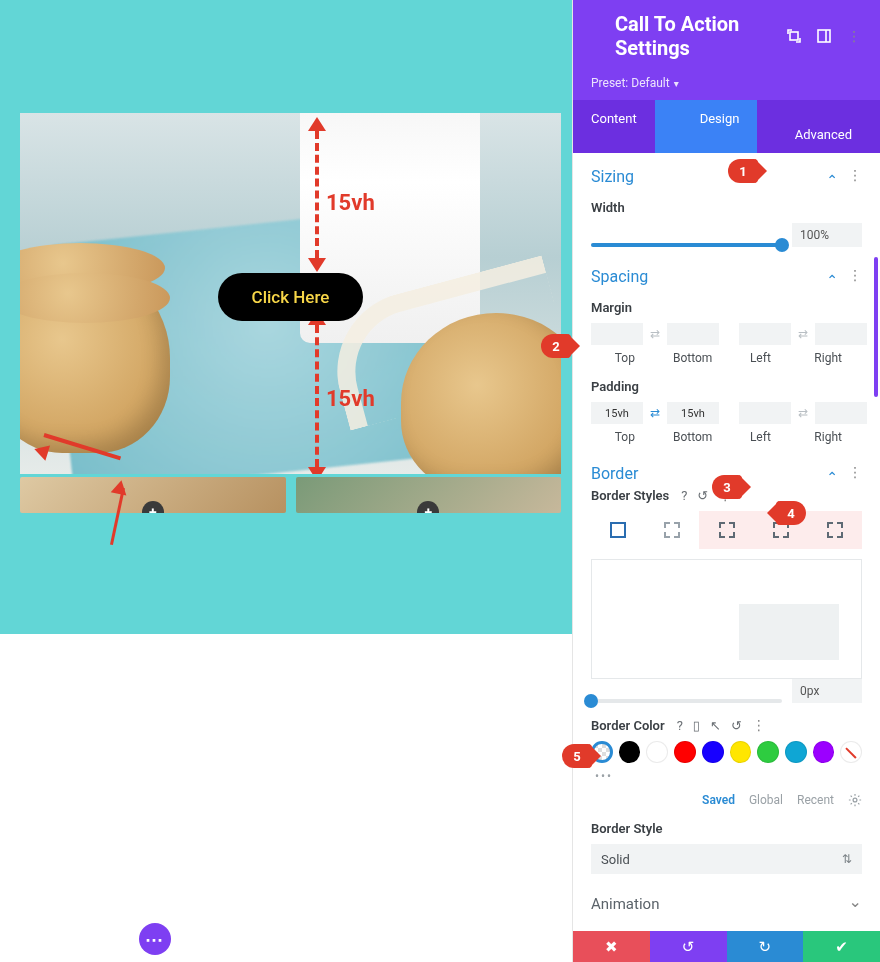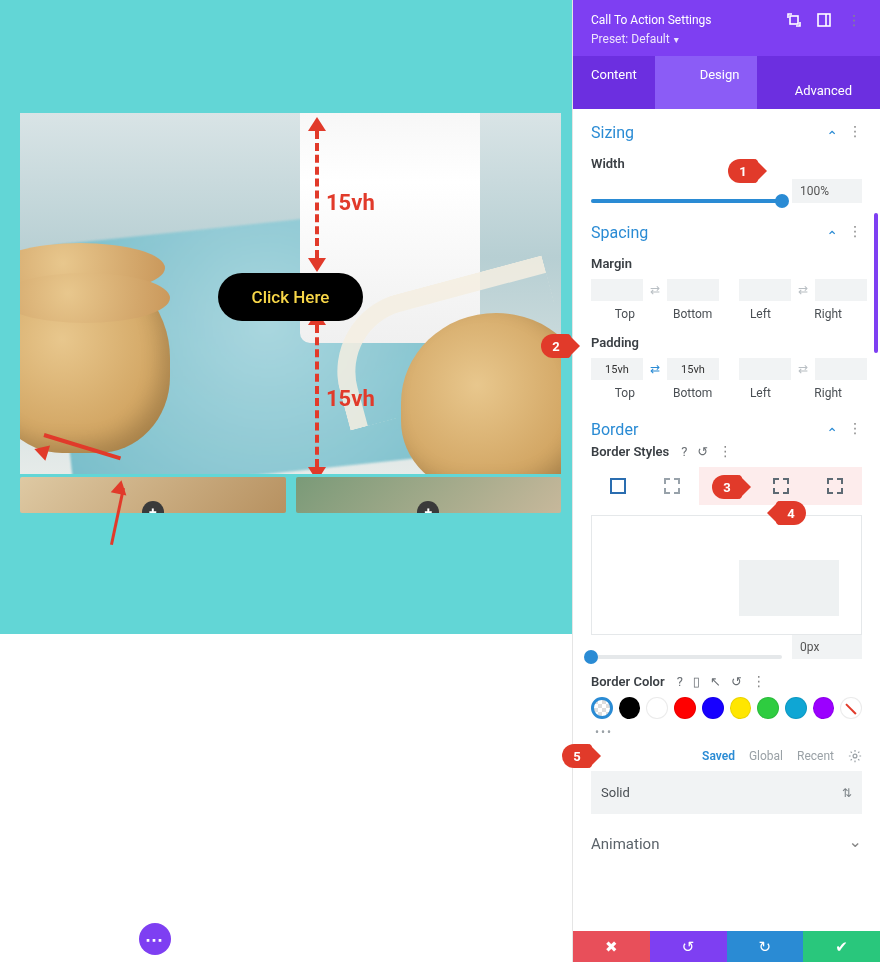--- a/index.html
+++ b/index.html
@@ -139,30 +139,30 @@
 
   
   .panel {
     width: 308px; height: 100%; background:#fff; display:flex; flex-direction:column;
     border-left:1px solid #e5e5e5;
   }
   .panel-head {
     background:#7e3ff2; color:#fff; padding: 12px 18px 0 18px;
   }
   .panel-title-row{ display:flex; align-items:center; }
-  .panel-title{ font-size:12px; font-weight:400; flex:1; }
+  .panel-title{ font-size:20px; font-weight:700; flex:1;margin-left:24px; }
   .head-icons{ display:flex; gap:14px; }
   .hicon{ width:16px;height:16px; display:flex;align-items:center;justify-content:center; }
   .hicon svg{ width:16px;height:16px; fill:none; stroke:#fff; stroke-width:1.6; }
-  .preset{ font-size:12px; opacity:.85; margin-top:4px; padding-bottom:10px; display:flex; align-items:center; gap:4px;}
+  .preset{ font-size:12px; opacity:.85; margin-top:16px; padding-bottom:10px; display:flex; align-items:center; gap:4px;}
   .preset .chev{ font-size:10px; }
 
   .tabs{ display:flex; background:#6c2fe0; }
   .tab{ flex:0 0 auto; padding:11px 18px; font-size:13px; color:#fff; }
-  .tab.active{ background:#8b5cf6;padding-left:45px; }
+  .tab.active{ background:#3b82f6;padding-left:45px; }
   .tab.adv{ margin-left:auto; margin-right:18px; padding-left:10px;padding-right:10px;margin-top:16px;}
 
   .panel-body{
     flex:1; overflow-y:auto; padding: 0 0 0 0; position:relative;
   }
   
   .scroll-accent{
     position:absolute; right:2px; top:104px; width:4px; height:140px; background:#7e3ff2; border-radius:2px;
   }
 
@@ -212,21 +212,21 @@
   .sw{ width:22px;height:22px;border-radius:50%; border:1px solid rgba(0,0,0,.08);}
   .sw.trans{ background:repeating-conic-gradient(#ddd 0 25%, #fff 0 50%) 0/8px 8px; border:3px solid #2a8bd4;}
   .sw.none{ background:#fff; position:relative;}
   .sw.none::after{content:"";position:absolute;left:3px;right:3px;top:50%;height:2px;background:#e13a2a;transform:rotate(45deg);}
   .mini-dots{ font-size:12px; color:#9aa1a6; margin:6px 0 0 4px; letter-spacing:2px;}
   .palette-labels{ display:flex; gap:14px; font-size:12px; justify-content:flex-end; align-items:center; margin-top:10px; color:#9aa1a6;}
   .palette-labels .saved{ color:#2a8bd4; font-weight:600;}
   .gear{ width:14px;height:14px; color:#9aa1a6; }
 
   .select{
-    margin-top:8px; height:43px; background:#f1f3f4; display:flex; align-items:center; padding:0 10px;
+    margin-top:8px; height:30px; background:#f1f3f4; display:flex; align-items:center; padding:0 10px;
     font-size:13px; color:#4a4f54; position:relative;
   }
   .select .dd{ position:absolute; right:10px; top:50%; transform:translateY(-50%); font-size:12px; color:#7a8085;}
 
   .anim-head{ color:#5b636a; font-size:15px; display:flex; align-items:center; padding:14px 18px;}
   .anim-head .title{ flex:1; }
 
   .panel-footer{ display:flex; height:31px; }
   .fbtn{ flex:1; display:flex;align-items:center;justify-content:center; color:#fff; font-size:15px;}
   .fbtn.red{ background:#e84f5a; }
@@ -474,20 +474,21 @@
         <span>Global</span>
         <span>Recent</span>
         <span class="gear">
           <svg viewBox="0 0 16 16" fill="none" stroke="currentColor" stroke-width="1.4">
               <circle cx="8" cy="8" r="2.2"></circle>
               <path d="M8 1v2M8 13v2M1 8h2M13 8h2M3 3l1.4 1.4M11.6 11.6L13 13M13 3l-1.4 1.4M4.4 11.6L3 13"></path>
             </svg>
         </span>
       </div>
 
+      <div class="field-label">Border Style</div>
       <div class="select">
         <span>Solid</span>
         <span class="dd">⇅</span>
       </div>
     </div>
 
     <div class="anim-head">
       <span class="title">Animation</span>
       <span class="chev-down"></span>
     </div>

